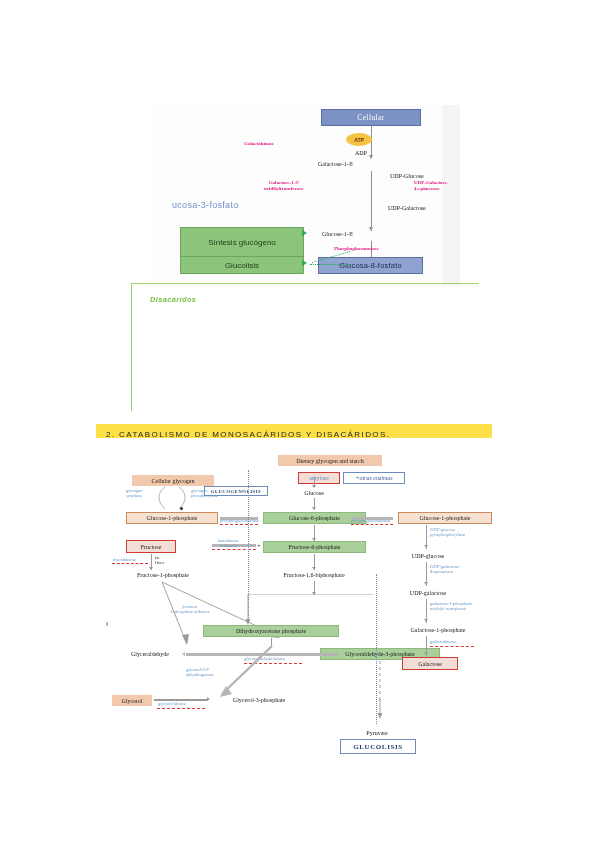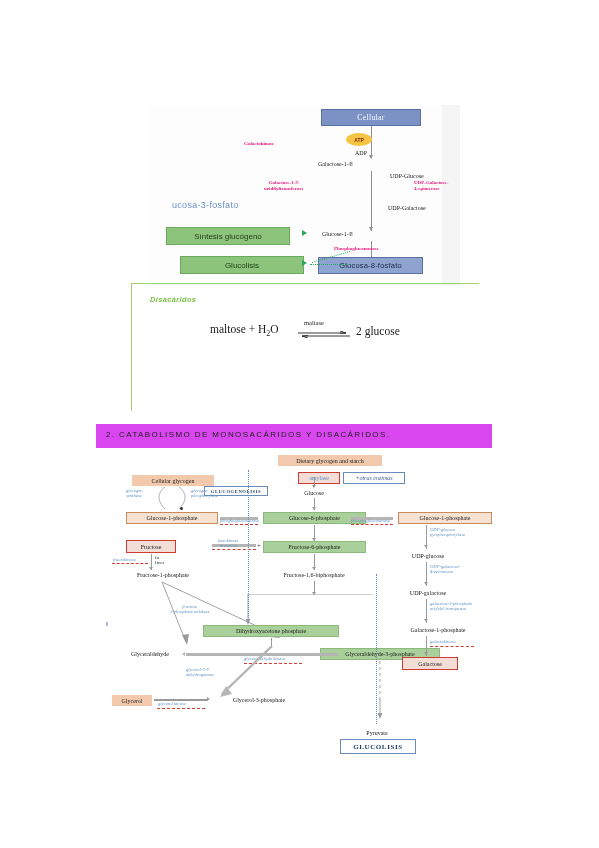--- a/index.html
+++ b/index.html
@@ -22,21 +22,21 @@
   .intro .hl{color:#7bc043;font-style:italic;font-weight:bold;letter-spacing:0.5px;}
 
   
   .fig1{position:absolute;left:150px;top:105px;width:310px;height:180px;background:#fdfdfd;}
   .fig1 .frame-r{position:absolute;right:0;top:0;width:18px;height:180px;background:#f5f5f5;}
   .box{position:absolute;box-sizing:border-box;display:flex;align-items:center;justify-content:center;text-align:center;}
   .b-galactosa{left:171px;top:4px;width:100px;height:17px;background:#7c92c4;border:1px solid #5b6fa3;
     color:#ffffff;font-size:7.5px;font-family:"Liberation Serif",serif;letter-spacing:.4px;}
   .b-g6p{left:168px;top:152px;width:105px;height:17px;background:#8fa3d0;border:1px solid #5b6fa3;
     color:#1b2a4a;font-size:7.5px;letter-spacing:.2px;}
-  .b-sintesis{left:16px;top:122px;width:124px;height:18px;background:#8cc47c;border:1px solid #6aa85c;
+  .b-sintesis{left:30px;top:122px;width:124px;height:30px;background:#8cc47c;border:1px solid #6aa85c;
     color:#1d3d16;font-size:8px;}
   .b-glucolisis{left:30px;top:151px;width:124px;height:18px;background:#8cc47c;border:1px solid #6aa85c;
     color:#1d3d16;font-size:8px;}
   .f1-txt{position:absolute;font-family:"Liberation Serif",serif;color:#1a1a1a;white-space:nowrap;}
   .f1-enz{position:absolute;font-family:"Liberation Serif",serif;color:#e2197f;font-weight:bold;
     font-size:5px;line-height:6px;white-space:nowrap;text-align:center;}
   .f1-blue{position:absolute;color:#6f92c9;font-size:9px;letter-spacing:.3px;}
   .atp{position:absolute;left:196px;top:28px;width:26px;height:13px;border-radius:50%;
     background:#f5c442;color:#7a2e10;font-size:5px;font-weight:bold;display:flex;align-items:center;justify-content:center;}
   .vline{position:absolute;background:#8f8f8f;width:1px;}
@@ -51,21 +51,21 @@
     font-style:italic;font-weight:bold;letter-spacing:.4px;}
   .eqs{position:absolute;left:78px;top:32px;font-family:"Liberation Serif",serif;color:#1c1c1c;}
   .eq{position:relative;height:30px;font-size:11.5px;display:flex;align-items:center;}
   .eq .lhs{display:inline-block;width:86px;}
   .eq .arrowwrap{position:relative;width:56px;height:22px;margin:0 2px;}
   .eq .enzname{position:absolute;top:-1px;left:6px;font-size:6.5px;white-space:nowrap;}
   .eq .eqarrow{position:absolute;top:11px;left:0;width:52px;height:7px;}
   .circled{display:inline-block;padding:0 4px;border:1.4px solid #d4434a;border-radius:50%/58%;}
 
   
-  .sec{position:absolute;left:96px;top:424px;width:396px;height:24px;background:#d946ef;}
+  .sec{position:absolute;left:96px;top:424px;width:396px;height:14px;background:#fde047;}
   .sec span{position:absolute;left:10px;top:6px;font-size:8px;color:#222;letter-spacing:1.4px;}
 
   
   .fig2{position:absolute;left:108px;top:452px;width:398px;height:322px;background:#fff;}
   .n{position:absolute;box-sizing:border-box;display:flex;align-items:center;justify-content:center;
      font-family:"Liberation Serif",serif;font-size:6px;color:#1a1a1a;text-align:center;white-space:nowrap;}
   .n.green{background:#a9cf9b;border:1px solid #8cba7c;}
   .n.peach{background:#f2c9ad;}
   .n.peachb{background:#f7e2d2;border:1px solid #c98b5c;}
   .n.redb{background:#f3ded7;border:1.6px solid #cf3b33;}
@@ -127,31 +127,20 @@
     <div class="gtip" style="left:152px;top:125px;transform:rotate(180deg);"></div>
     <div class="greenarrow" style="left:160px;top:159px;width:40px;"></div>
     <div class="gtip" style="left:152px;top:155px;transform:rotate(180deg);"></div>
   </div>
 
   <div class="callout">
     <div class="lbl">Disacáridos</div>
 
     <div class="eqs">
 
-      <div class="eq">
-        <span class="lhs"><span>maltose + H</span><sub style="font-size:8px">2</sub><span>O</span></span>
-        <span class="arrowwrap">
-          <span class="enzname">maltase</span>
-          <svg class="eqarrow" viewBox="0 0 52 7">
-            <path d="M0 2 H48 M42 0 L48 2 L42 2.4" stroke="#222" stroke-width="0.9" fill="none"></path>
-            <path d="M52 5 H4 M10 7 L4 5 L10 4.6" stroke="#222" stroke-width="0.9" fill="none"></path>
-          </svg>
-        </span>
-        <span>2 glucose</span>
-      </div>
 
 
     </div>
   </div>
 
   <div class="sec">
     <span>2.   CATABOLISMO DE MONOSACÁRIDOS Y DISACÁRIDOS.</span>
   </div>
 
   <div class="fig2">

